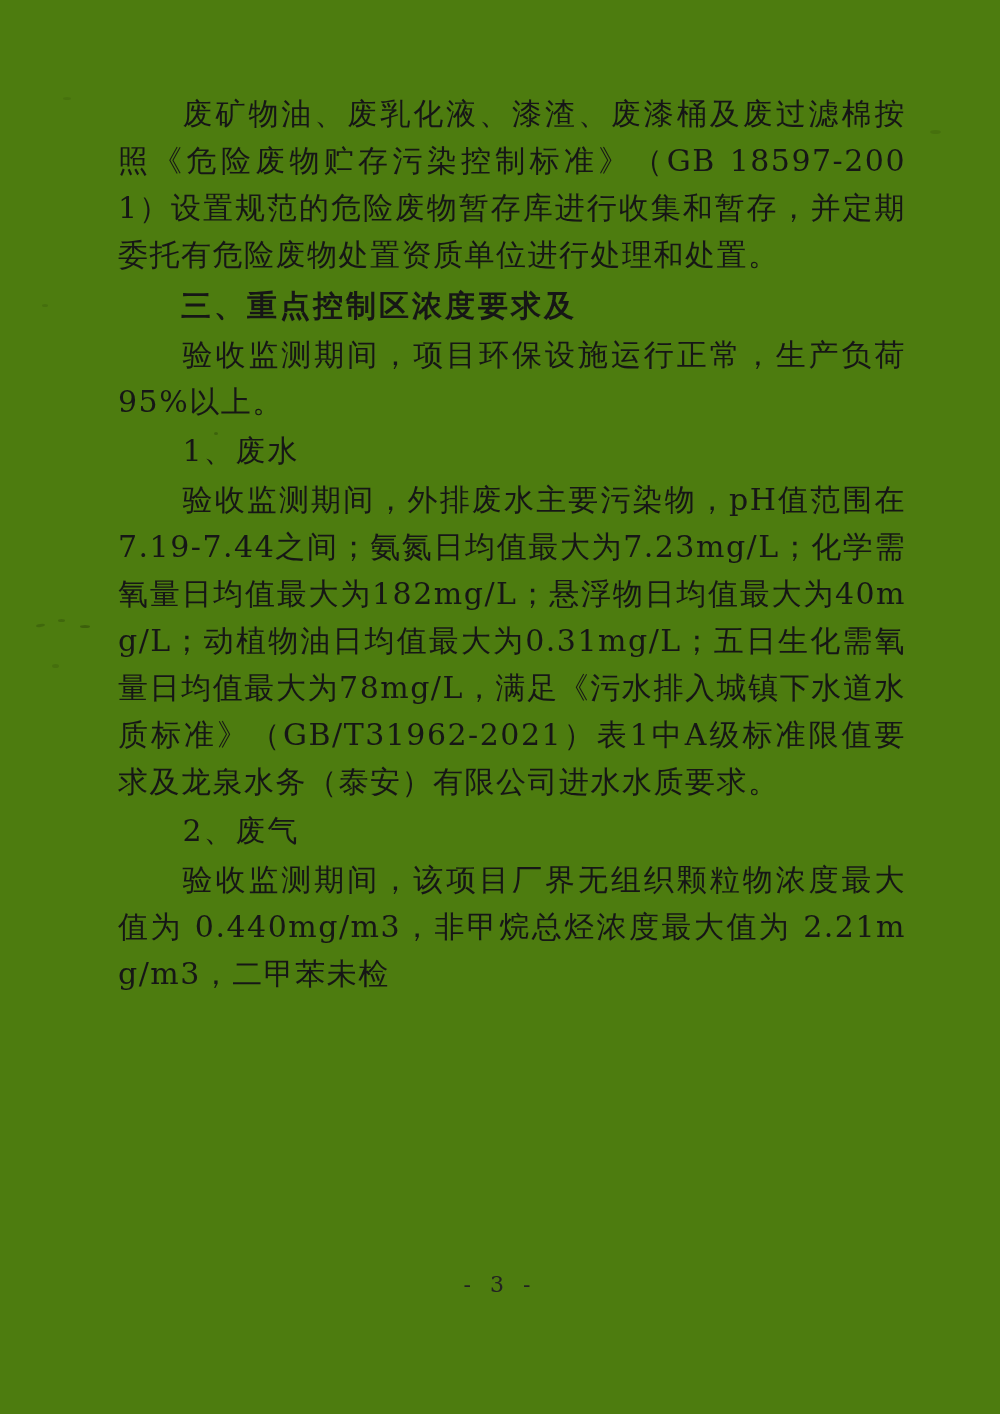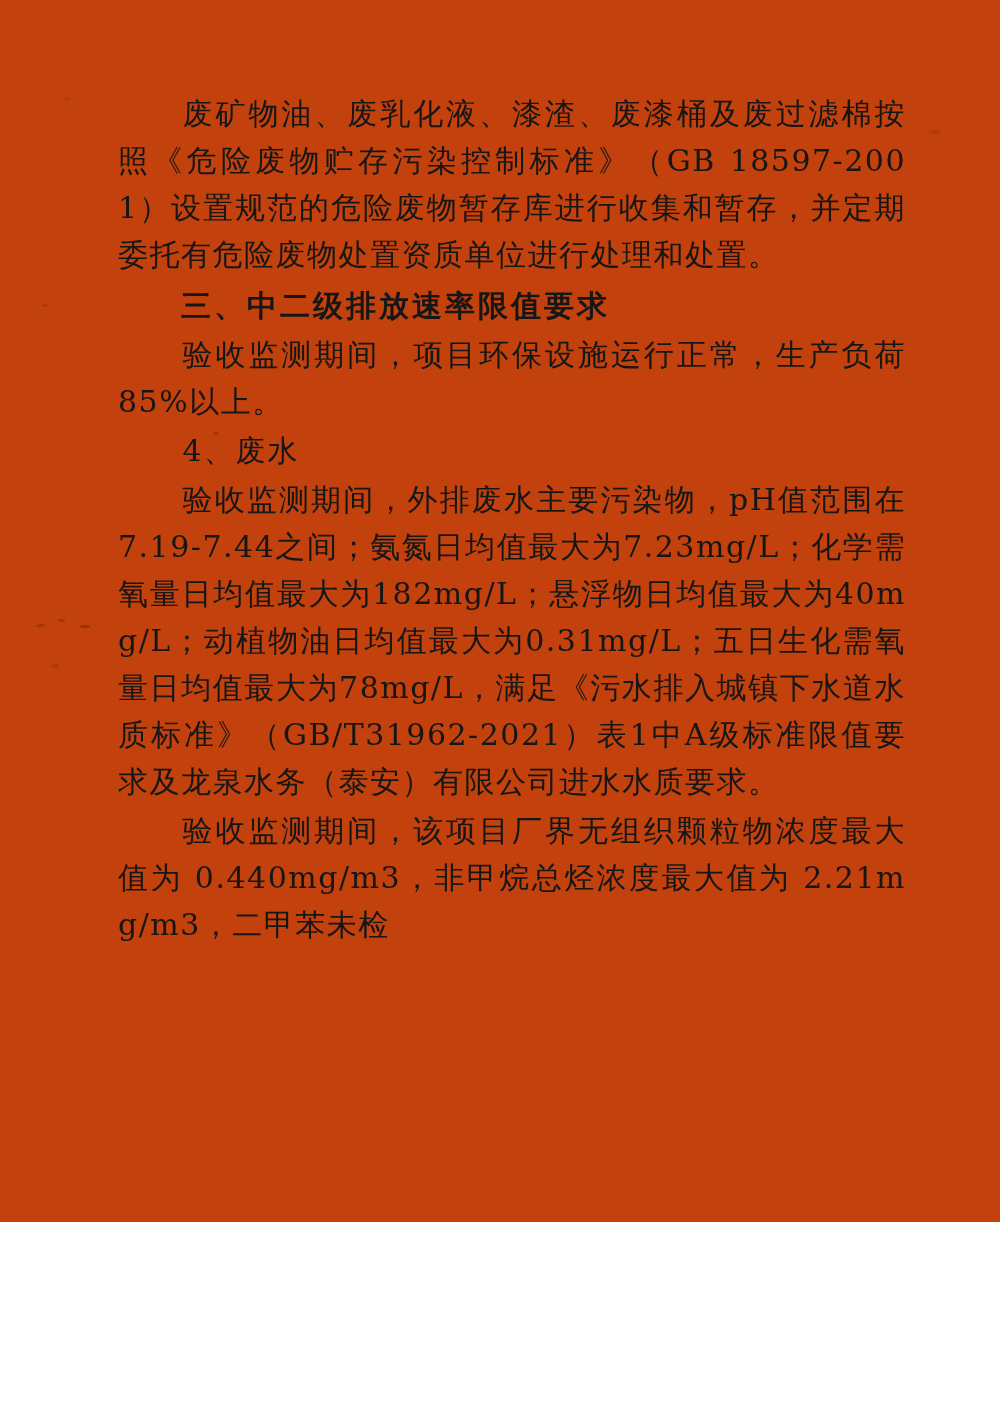--- a/index.html
+++ b/index.html
@@ -3,22 +3,22 @@
 <meta charset="utf-8">
 <style>
   html, body {
     margin: 0;
     padding: 0;
     background: #ffffff;
   }
   .page {
     position: relative;
     width: 1000px;
-    height: 1222px;
-    background: #c2410c;
+    height: 1414px;
+    background: #4d7c0f;
     overflow: hidden;
     font-family: "DejaVu Serif", "Liberation Serif", serif;
     color: #161616;
   }
   .content {
     position: absolute;
     top: 90px;
     left: 118px;
     width: 788px;
   }
@@ -83,28 +83,29 @@
   <span class="speckle sp3"></span>
   <span class="speckle sp4"></span>
   <span class="speckle sp5"></span>
   <span class="speckle sp6"></span>
   <span class="speckle sp7"></span>
   <span class="speckle sp8"></span>
 
   <div class="content">
     <p class="para">废矿物油、废乳化液、漆渣、废漆桶及废过滤棉按照《危险废物贮存污染控制标准》（GB 18597-2001）设置规范的危险废物暂存库进行收集和暂存，并定期委托有危险废物处置资质单位进行处理和处置。</p>
 
-    <p class="heading">三、中二级排放速率限值要求</p>
+    <p class="heading">三、重点控制区浓度要求及</p>
 
-    <p class="para">验收监测期间，项目环保设施运行正常，生产负荷 85%以上。</p>
+    <p class="para">验收监测期间，项目环保设施运行正常，生产负荷 95%以上。</p>
 
-    <p class="subheading">4、废水</p>
+    <p class="subheading">1、废水</p>
 
     <p class="para">验收监测期间，外排废水主要污染物，pH值范围在7.19-7.44之间；氨氮日均值最大为7.23mg/L；化学需氧量日均值最大为182mg/L；悬浮物日均值最大为40mg/L；动植物油日均值最大为0.31mg/L；五日生化需氧量日均值最大为78mg/L，满足《污水排入城镇下水道水质标准》（GB/T31962-2021）表1中A级标准限值要求及龙泉水务（泰安）有限公司进水水质要求。</p>
 
+    <p class="subheading">2、废气</p>
 
 
     <p class="para">验收监测期间，该项目厂界无组织颗粒物浓度最大值为 0.440mg/m3，非甲烷总烃浓度最大值为 2.21mg/m3，二甲苯未检</p>
   </div>
 
   <div class="footer">- 3 -</div>
 
 </div>
 
 </body></html>

